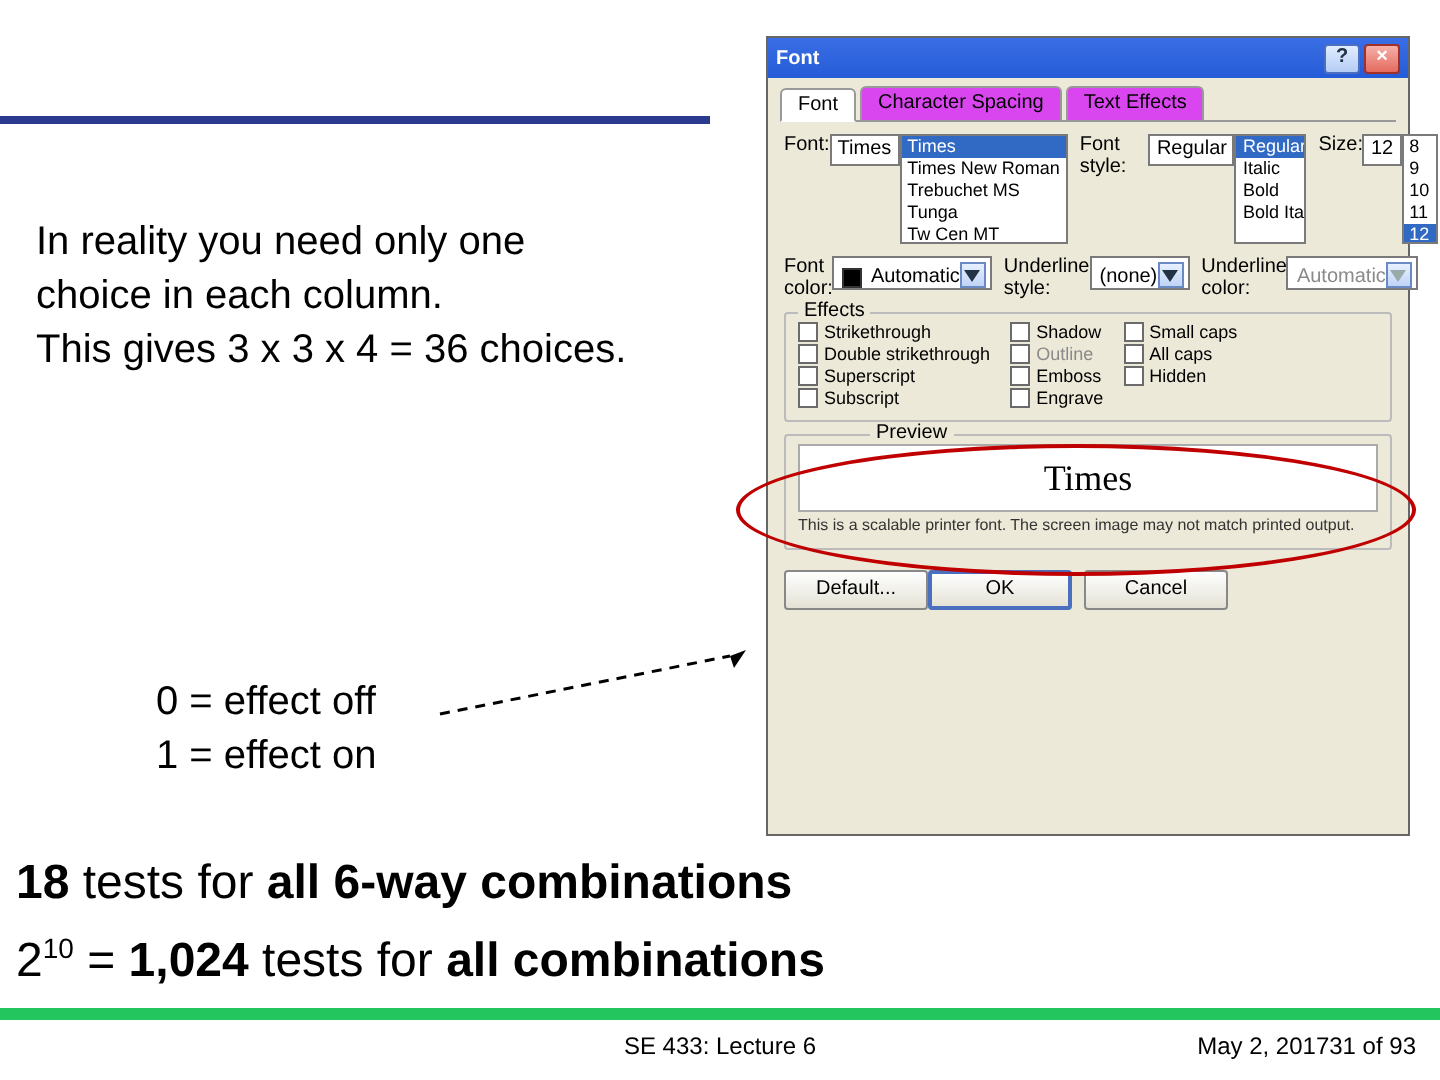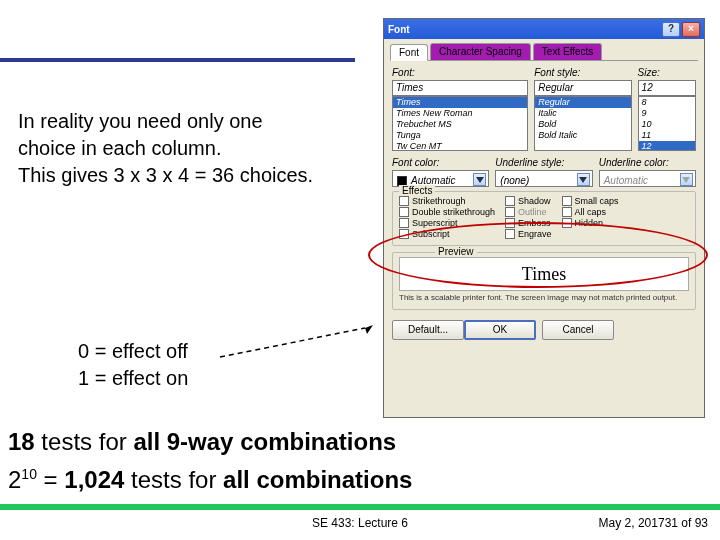--- a/index.html
+++ b/index.html
@@ -24,27 +24,27 @@
   .footer .mid { position: absolute; left: 50%; transform: translateX(-50%); }
 
   
   .dlg { position: absolute; left: 383px; top: 18px; width: 322px; height: 400px; background: #ece9d8; border: 1px solid #666; font-family: Tahoma, Arial, sans-serif; font-size: 10px; color: #000; }
   .titlebar { height: 20px; background: linear-gradient(#3a6ee6, #245bd6); color: #fff; display: flex; align-items: center; padding: 0 4px; }
   .titlebar .t { flex: 1; font-weight: bold; }
   .tbtn { width: 18px; height: 15px; margin-left: 2px; background: linear-gradient(#f5b0a8,#e46a5e); border: 1px solid #a03028; border-radius: 2px; color: #fff; text-align: center; line-height: 12px; font-size: 10px; font-weight: bold; }
   .help { width: 18px; height: 15px; margin-left: 2px; background: linear-gradient(#e0ecff,#b5cdf5); border: 1px solid #4a6fbf; border-radius: 2px; color: #234; text-align: center; line-height: 12px; font-size: 10px; font-weight: bold; }
 
   .tabs { display: flex; gap: 2px; padding: 4px 6px 0 6px; }
-  .tab { background: #a21caf; border: 1px solid #999; border-bottom: none; padding: 2px 8px; border-radius: 3px 3px 0 0; font-size: 10px; }
+  .tab { background: #d946ef; border: 1px solid #999; border-bottom: none; padding: 2px 8px; border-radius: 3px 3px 0 0; font-size: 10px; }
   .tab.active { background: #fff; font-weight: normal; position: relative; top: 1px; border-bottom: 1px solid #fff; }
   .tabs-line { height: 1px; background: #999; margin: 0 6px; }
 
   .pane { padding: 6px 8px 6px 8px; }
   .row { display: flex; gap: 6px; }
-  .col { display: flex; flex-direction: column; font-style: italic; }
+  .col { display: flex; flex-direction: row; }
   .lbl { font-size: 10px; margin-bottom: 2px; }
   .txtin { height: 16px; border: 1px solid #7a7a7a; background: #fff; padding: 1px 3px; font-size: 10px; }
   .lst { border: 1px solid #7a7a7a; background: #fff; height: 55px; overflow: hidden; font-size: 9px; }
   .lst div { padding: 0 3px; line-height: 11px; white-space: nowrap; }
   .lst .sel { background: #316ac5; color: #fff; }
 
   .combo { height: 17px; border: 1px solid #7a7a7a; background: #ffffff; display: flex; align-items: flex-end; justify-content: space-between; padding: 0 2px 0 4px; font-size: 10px; }
   .combo .chev { width: 13px; height: 13px; background: linear-gradient(#e8f0ff,#c0d4f7); border: 1px solid #6a8ac4; display: flex; align-items: center; justify-content: center; }
   .combo .chev svg { width: 8px; height: 6px; }
   .sw { width: 10px; height: 10px; background: #000; margin-right: 4px; border: 1px solid #333; }
@@ -251,21 +251,21 @@
       <div style="display:flex; gap:6px">
         <div class="btn primary">OK</div>
         <div class="btn">Cancel</div>
       </div>
     </div>
   </div>
 
   <div class="ellipse ell-fx"></div>
 
   <div class="bullet-13">
-    <span class="b">18</span><span> tests for </span><span class="b">all 9-way combinations</span>
+    <span class="b">18</span><span> tests for </span><span class="b">all 6-way combinations</span>
   </div>
   <div class="bullet-1024">
     <span>2</span><span class="sup">10</span><span> = </span><span class="b">1,024</span><span> tests for </span><span class="b">all combinations</span>
   </div>
 
   <div class="footer">
     <span>May 2, 2017</span>
     <span class="mid">SE 433: Lecture 6</span>
     <span>31 of 93</span>
   </div>

